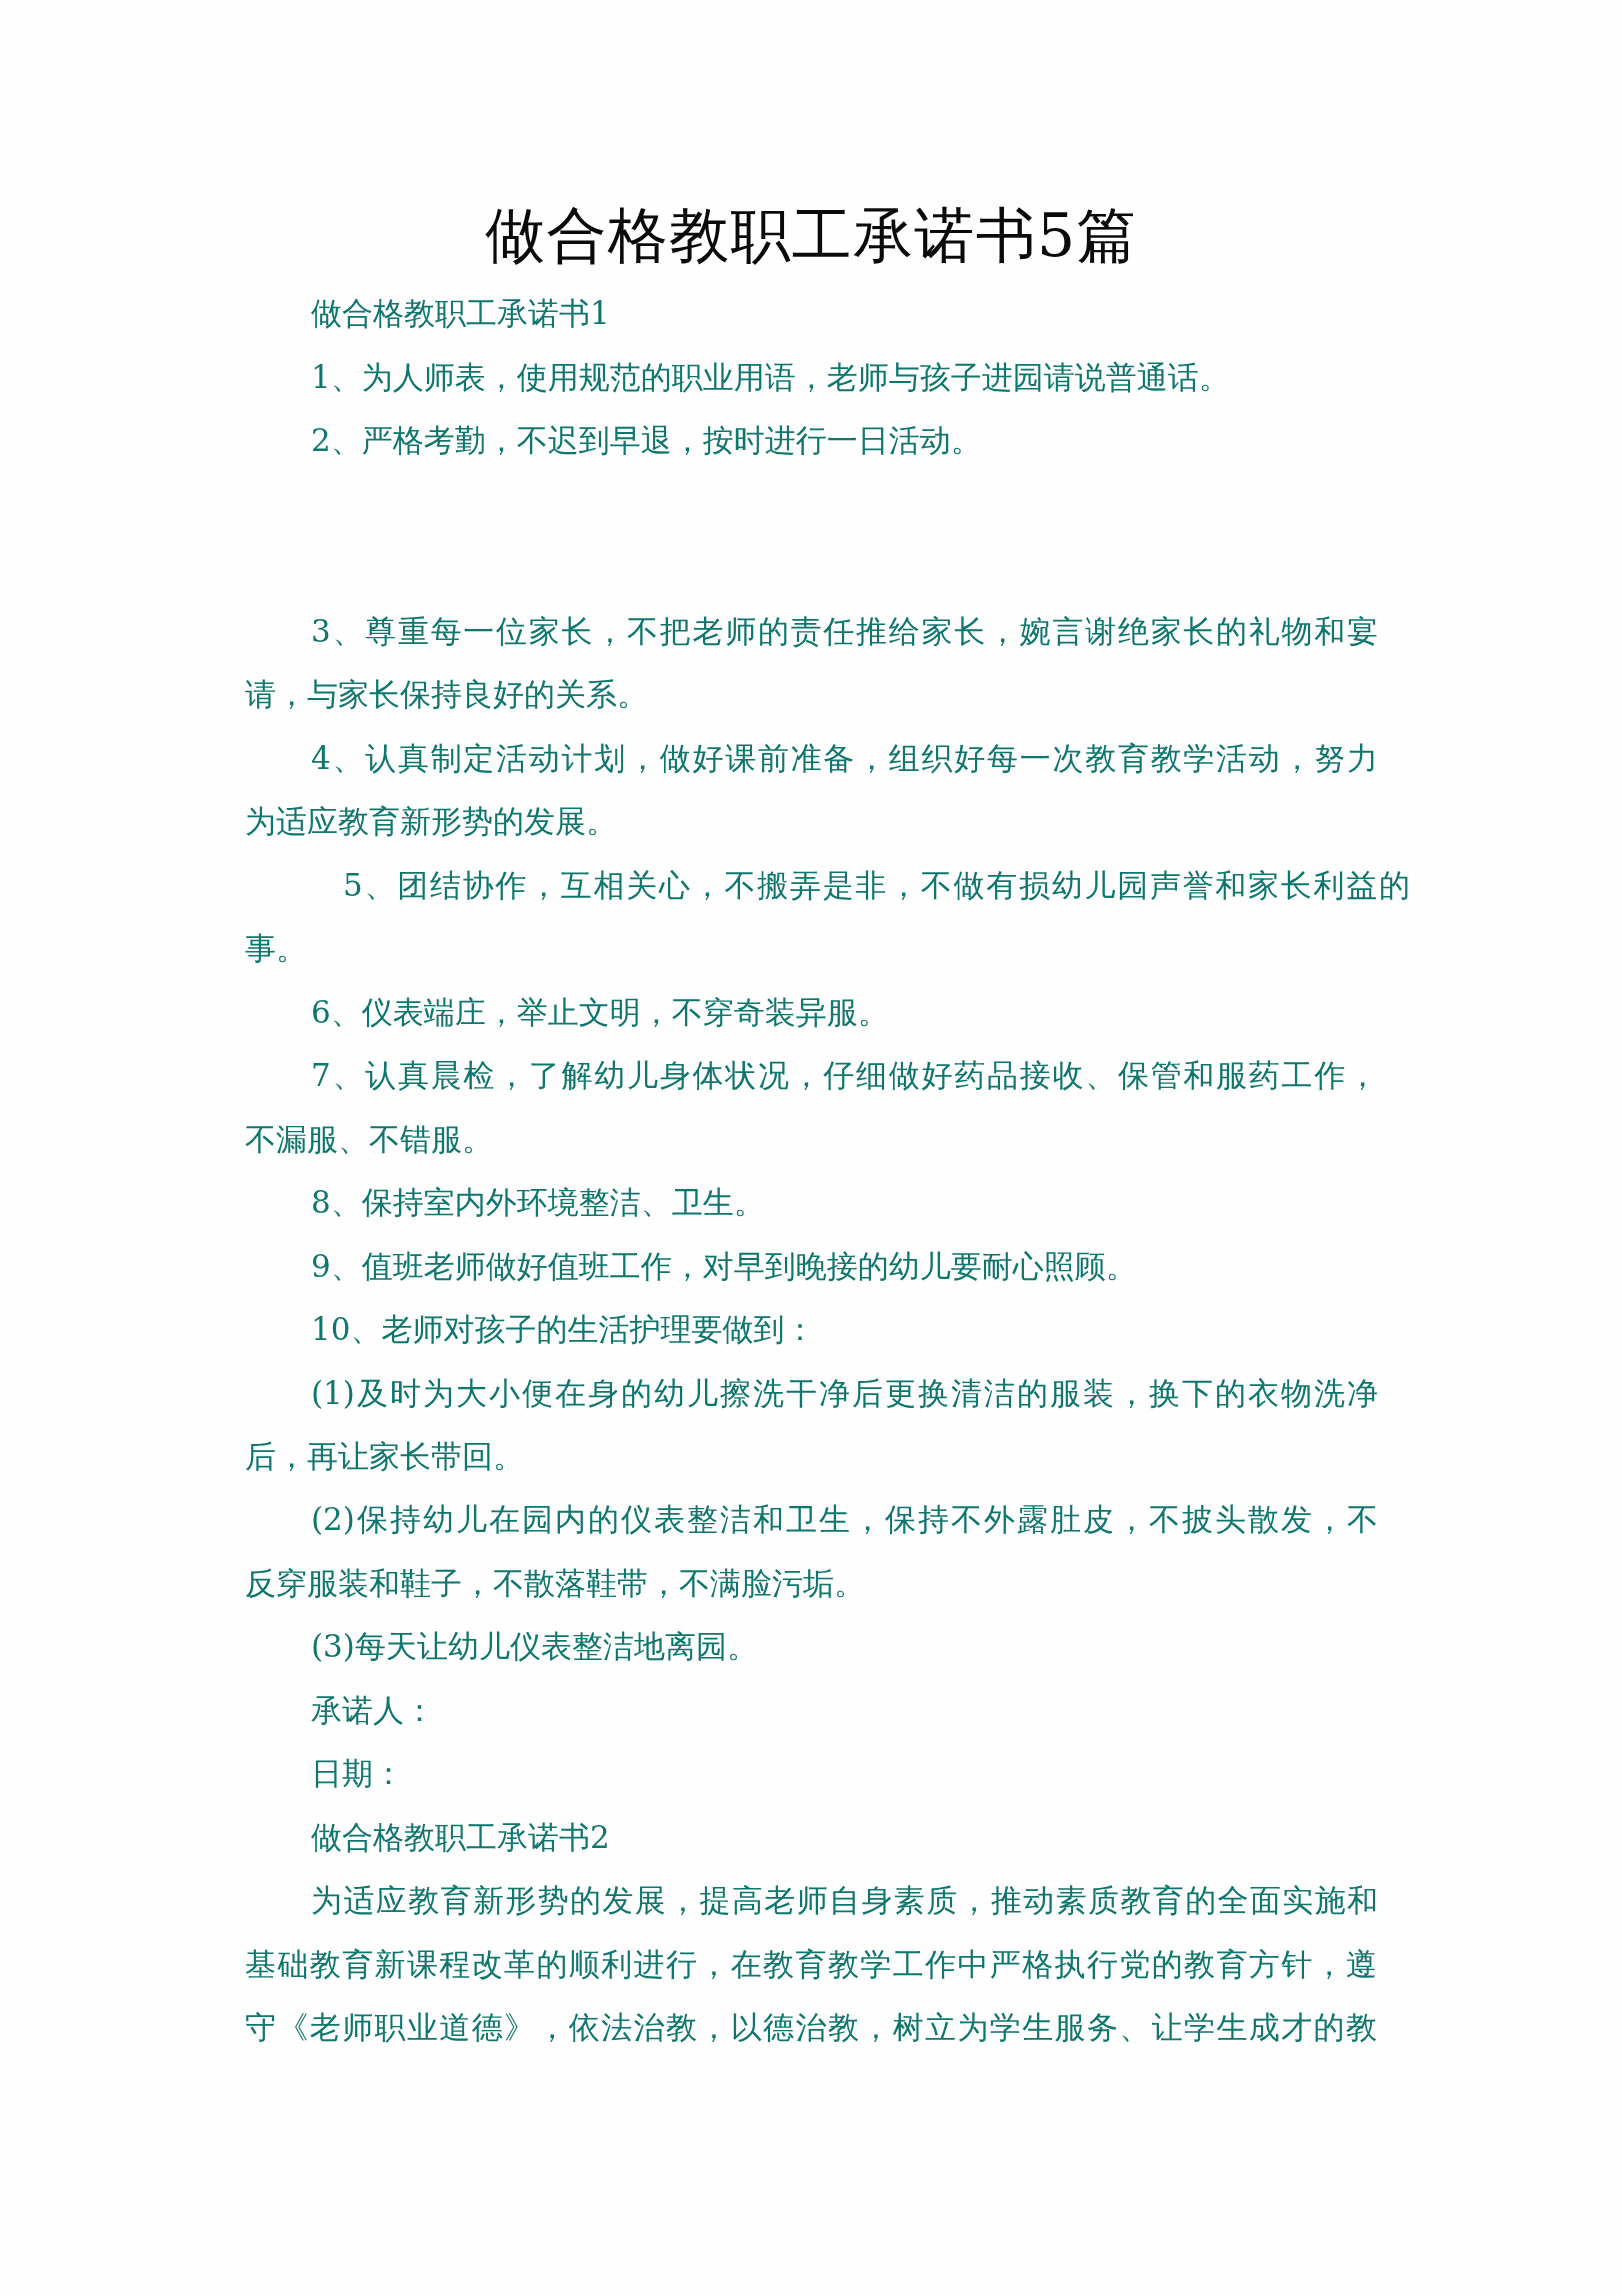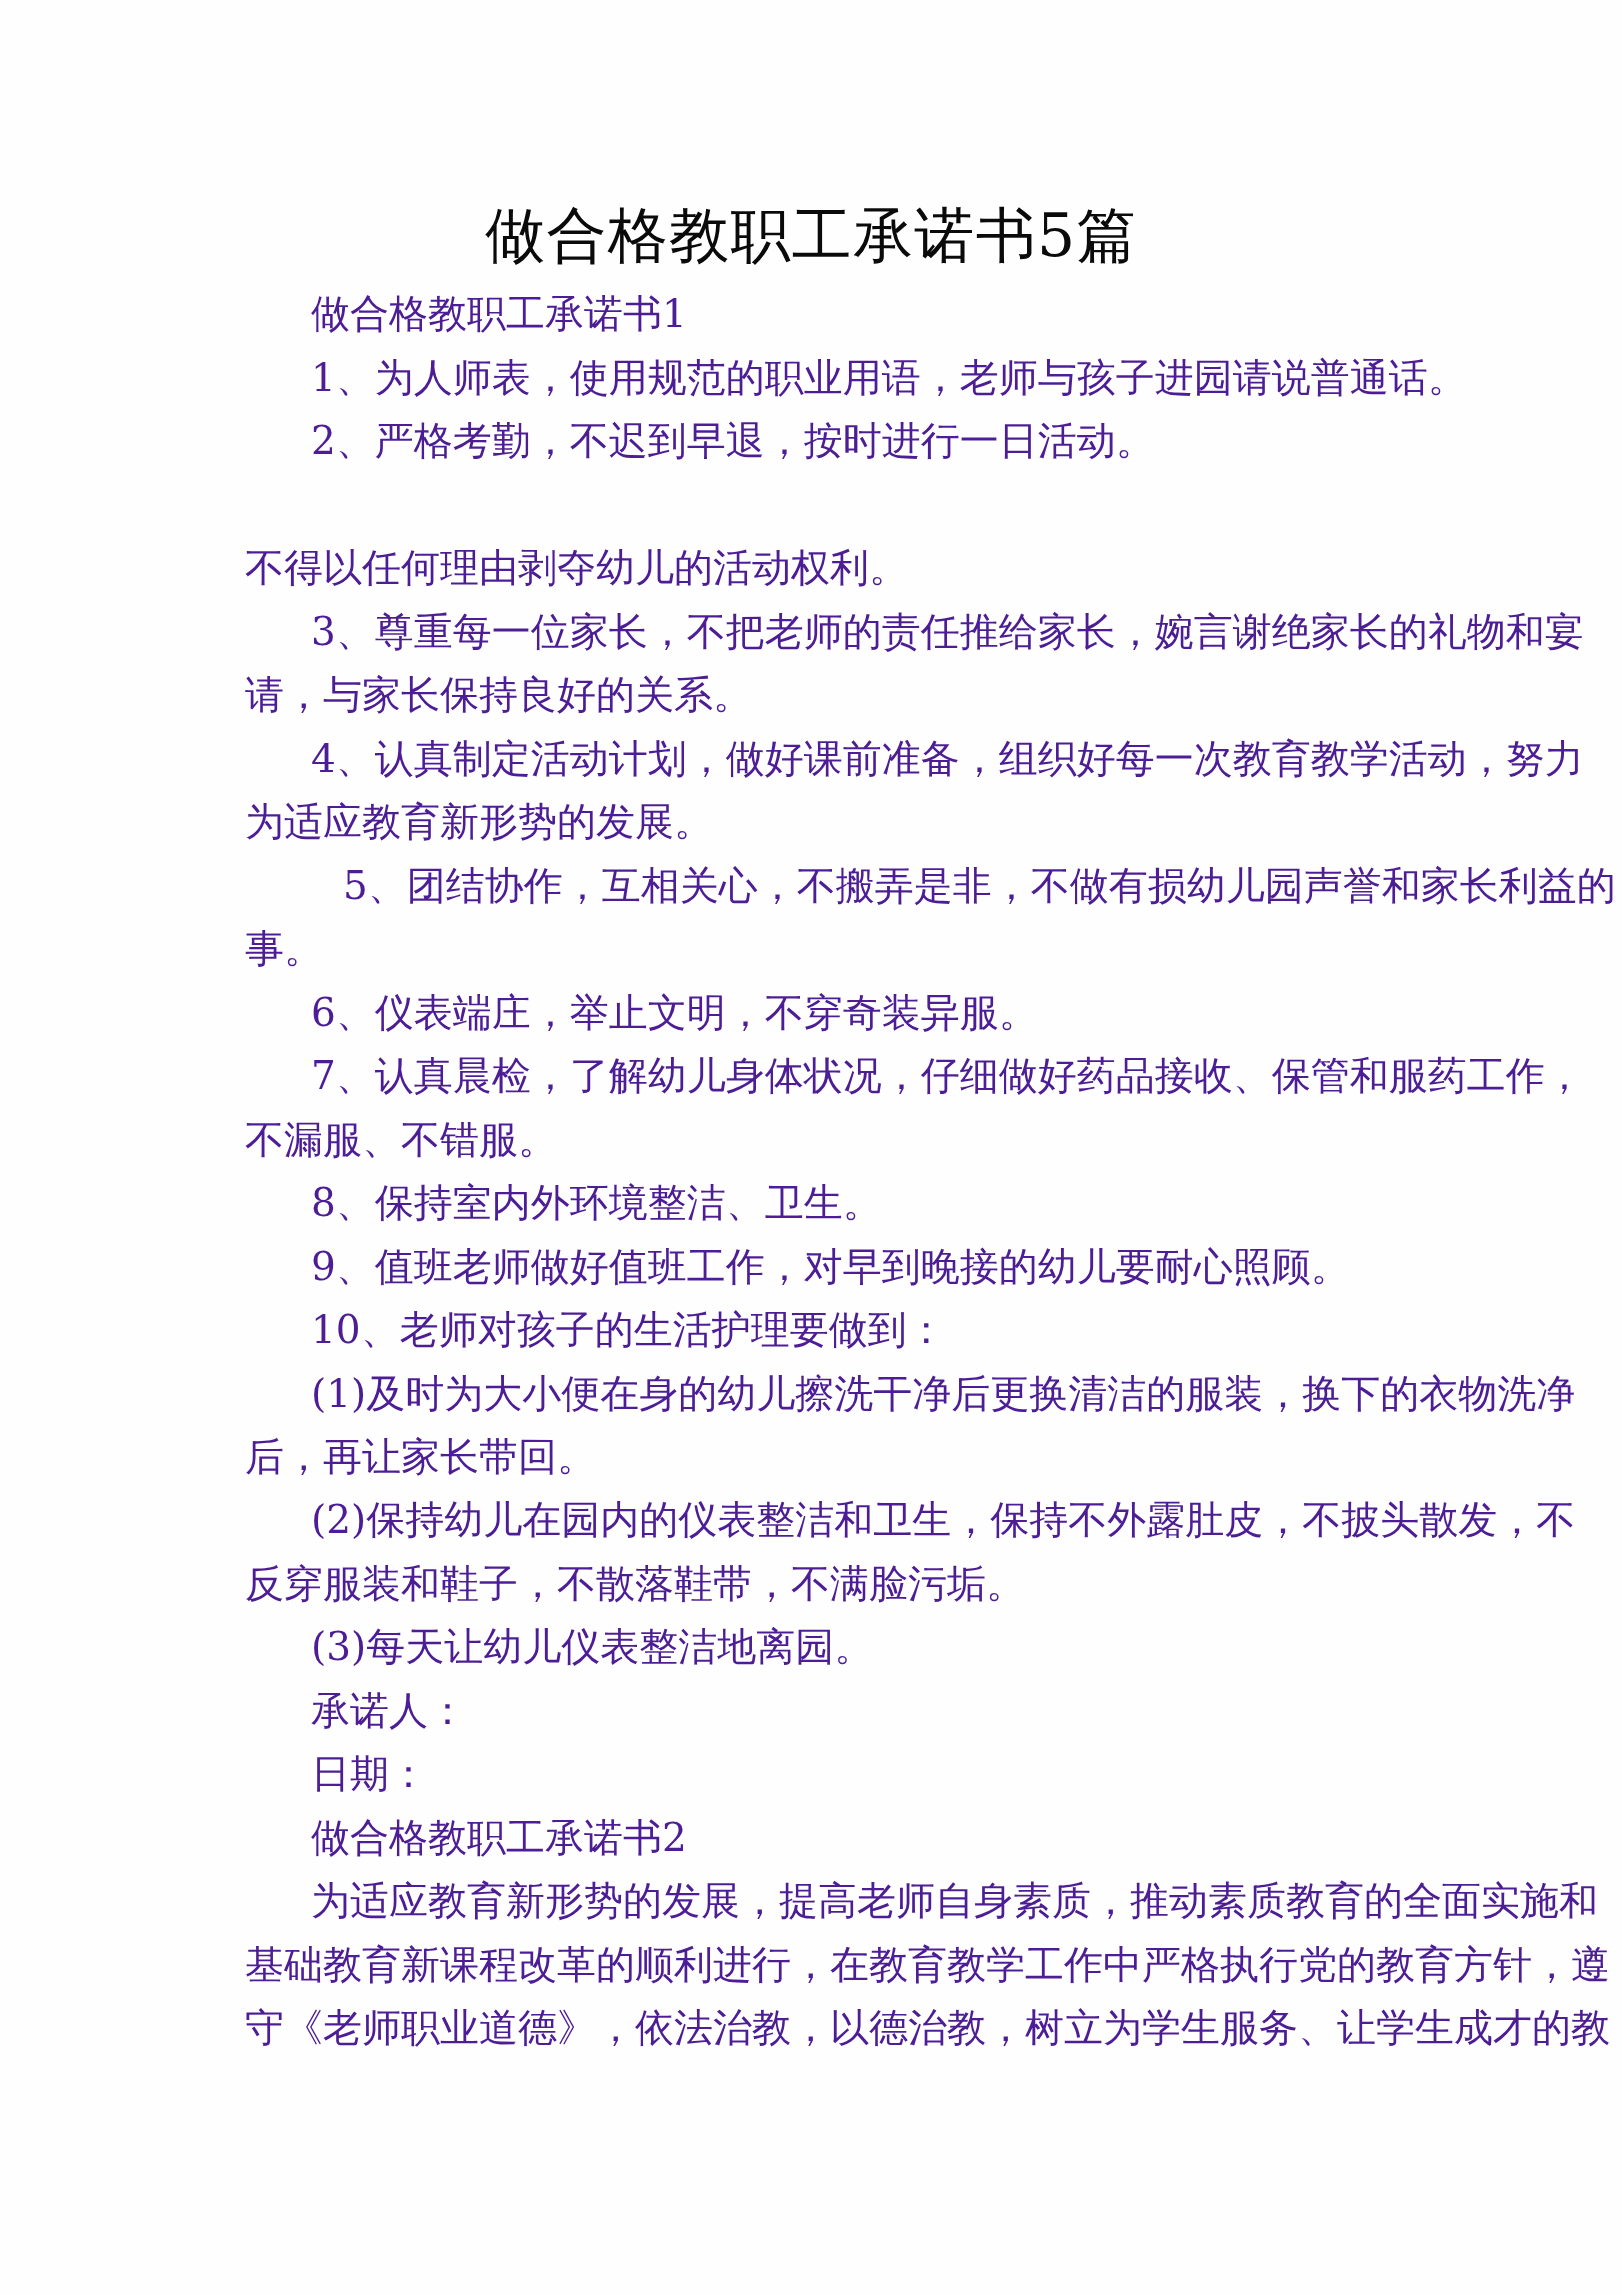--- a/index.html
+++ b/index.html
@@ -1,37 +1,36 @@
 <!DOCTYPE html>
 <html style="font-size:10.5px"><head>
 <meta charset="utf-8">
 <style>
   html, body { margin: 0; padding: 0; background: #ffffff; }
   body { width: 1623px; height: 2295px; position: relative; overflow: hidden;
          font-family: "DejaVu Serif", "Liberation Serif", serif; color: #111111; }
   .page { position: absolute; left: 0; top: 0; width: 1623px; height: 2295px; background: #fefefe; }
   .title { position: absolute; left: 0; width: 1623px; top: 196px; text-align: center;
            font-size: 60px; line-height: 79px; letter-spacing: 1.3px; color: #0a0a0a; }
-  .line { position: absolute; font-size: 39px; line-height: 39px; white-space: nowrap; color: #4c1d95; }
+  .line { position: absolute; font-size: 31px; line-height: 39px; white-space: nowrap; color: #0f766e; }
   .ind { left: 311px; }
   .full { left: 245px; width: 1132px; text-align: justify; text-align-last: justify; }
   .cont { left: 245px; }
 </style>
 </head>
 <body>
 
 <div class="page">
   <div class="title">做合格教职工承诺书5篇</div>
 
   <div class="line ind" style="top:294px">做合格教职工承诺书1</div>
 
   <div class="line ind" style="top:358px">1、为人师表，使用规范的职业用语，老师与孩子进园请说普通话。</div>
   <div class="line ind" style="top:421px">2、严格考勤，不迟到早退，按时进行一日活动。</div>
 
-  <div class="line cont" style="top:548px">不得以任何理由剥夺幼儿的活动权利。</div>
 
   <div class="line ind" style="top:612px; width:1067px; text-align:justify; text-align-last:justify;">3、尊重每一位家长，不把老师的责任推给家长，婉言谢绝家长的礼物和宴</div>
   <div class="line cont" style="top:675px">请，与家长保持良好的关系。</div>
 
   <div class="line ind" style="top:739px; width:1067px; text-align:justify; text-align-last:justify;">4、认真制定活动计划，做好课前准备，组织好每一次教育教学活动，努力</div>
   <div class="line cont" style="top:802px">为适应教育新形势的发展。</div>
 
   <div class="line ind" style="top:866px; width:1067px; text-align:justify; text-align-last:justify;margin-left:32px;">5、团结协作，互相关心，不搬弄是非，不做有损幼儿园声誉和家长利益的</div>
   <div class="line cont" style="top:929px">事。</div>
 

